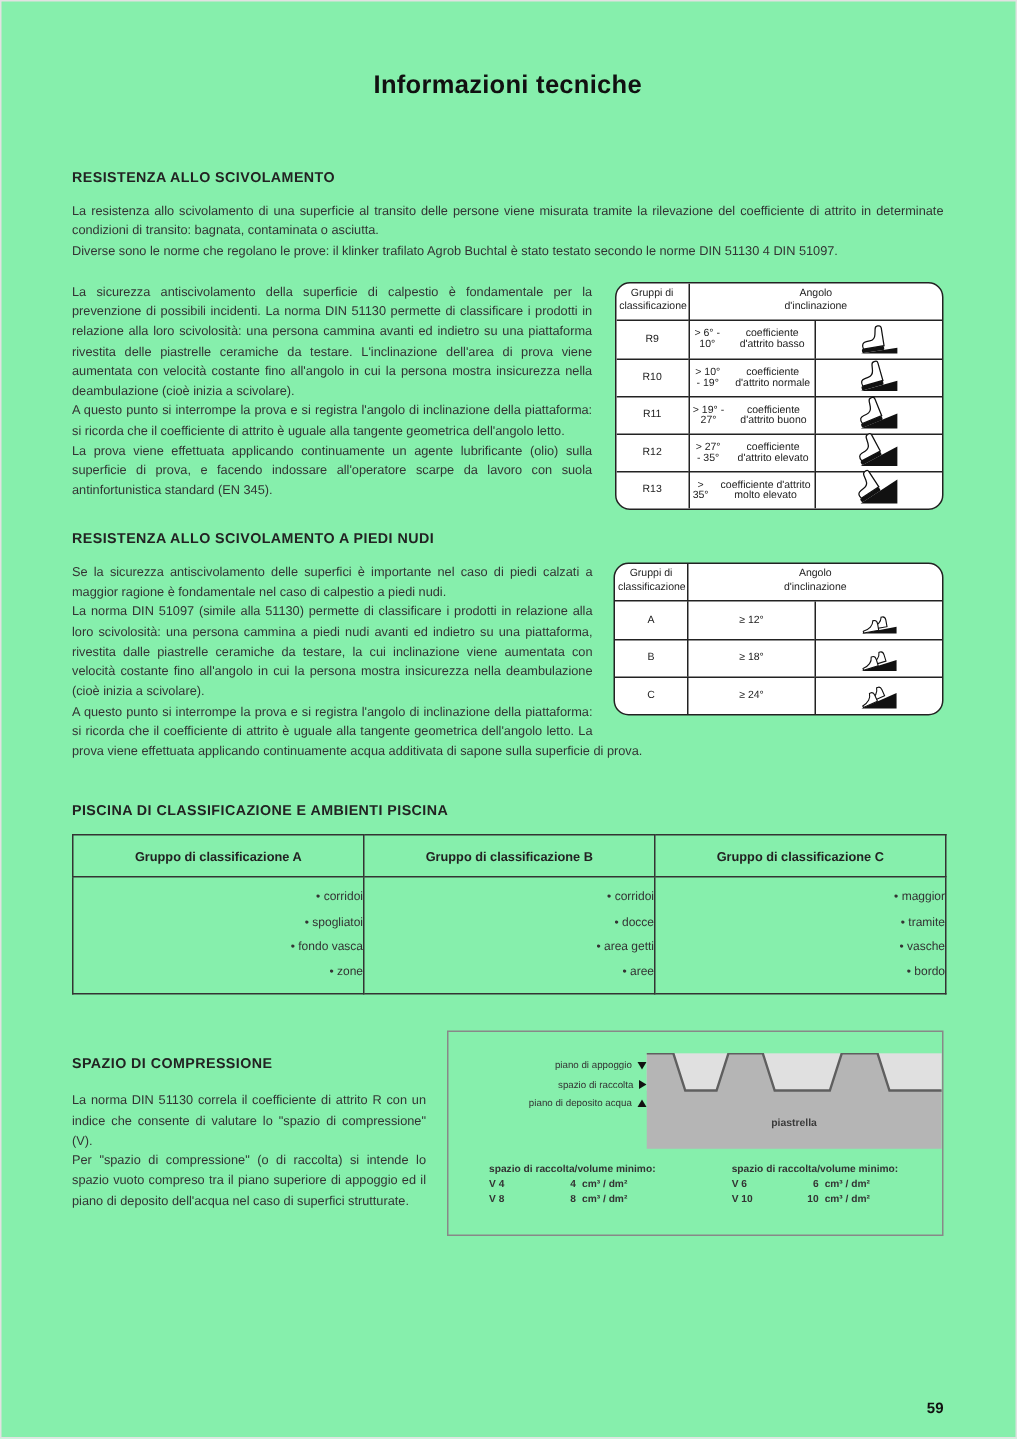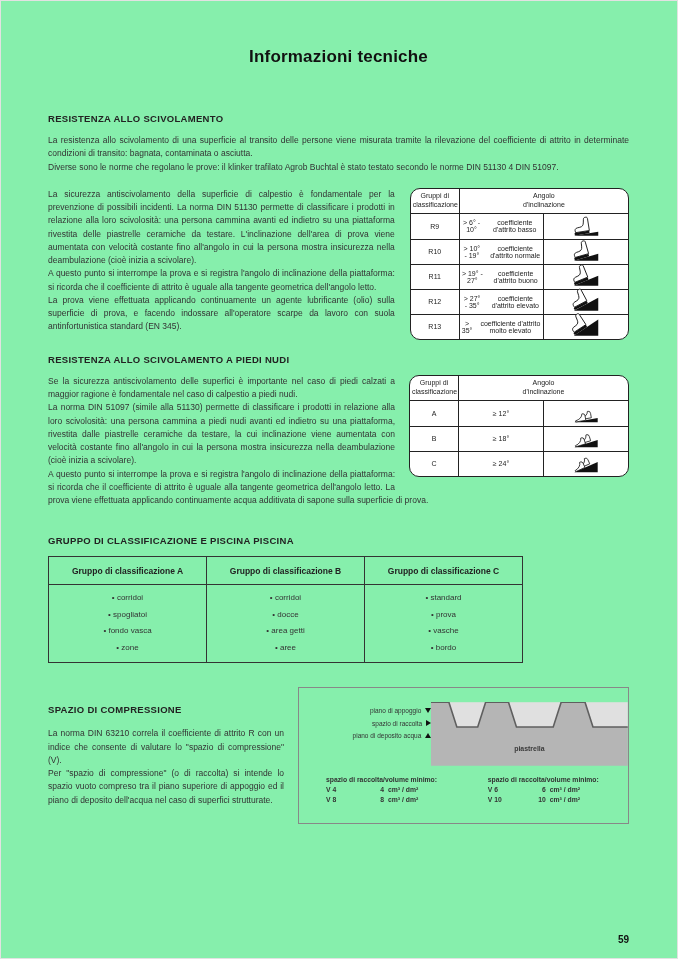--- a/index.html
+++ b/index.html
@@ -32,25 +32,25 @@
   table.rtable .c3 { width:31px; }
   table.rtable td + td, table.rtable th + th { border-left:1px solid #222; }
   table.rtable tr + tr td { border-top:1px solid #222; }
   table.rtable thead th { border-bottom:1px solid #222; }
   .hdr-narrow { max-width:58px; margin:0 auto; line-height:1.2; }
   .angle-cell { display:flex; justify-content:center; align-items:center; gap:7px; }
   .icon-cell svg { overflow:visible; display:block; margin:0 auto; }
 
   
   .sec4 { margin-top:28px; }
-  table.pool { width:475px; border-collapse:collapse; table-layout:fixed; margin-top:2px;border-radius:27px; }
+  table.pool { width:583px; border-collapse:collapse; table-layout:fixed; margin-top:2px;border-radius:27px; }
   table.pool th, table.pool td { border:1.2px solid #333; text-align:center; vertical-align:top; }
   table.pool th { font-size:8.5px; font-weight:bold; height:28px; vertical-align:middle; color:#222; }
   table.pool td { padding:5px 0 6px 0; }
-  .pool-item { font-size:8px; line-height:16.5px; color:#333; }
+  .pool-item { font-size:8px; line-height:16.5px; color:#333;text-align:right; }
   .pool-item::before { content:"• "; }
 
   
   .sec5 { margin-top:24px; display:flex; gap:0;justify-content:space-between; }
   .sec5-text { width:256px; padding-top:17px; padding-right:14px; }
   .sec5-text h2 { margin-bottom:12px; }
 
   .diagram-box { width:331px; height:137px; border:1px solid #888; padding:14px 0 0 14px; position:relative; }
   .diag-top { display:flex; }
   .diag-labels { width:119px; padding-top:2px; }
@@ -277,21 +277,21 @@
         </table>
       </div>
       <p class="body-text">Se la sicurezza antiscivolamento delle superfici è importante nel caso di piedi calzati a maggior ragione è fondamentale nel caso di calpestio a piedi nudi.</p>
       <p class="body-text">La norma DIN 51097 (simile alla 51130) permette di classificare i prodotti in relazione alla loro scivolosità: una persona cammina a piedi nudi avanti ed indietro su una piattaforma, rivestita dalle piastrelle ceramiche da testare, la cui inclinazione viene aumentata con velocità costante fino all'angolo in cui la persona mostra insicurezza nella deambulazione (cioè inizia a scivolare).</p>
       <p class="body-text">A questo punto si interrompe la prova e si registra l'angolo di inclinazione della piattaforma: si ricorda che il coefficiente di attrito è uguale alla tangente geometrica dell'angolo letto. La prova viene effettuata applicando continuamente acqua additivata di sapone sulla superficie di prova.</p>
       <div style="clear:both"></div>
     </div>
   </div>
 
   <div class="sec4">
-    <h2 class="sec-head">GRUPPO DI CLASSIFICAZIONE E PISCINA PISCINA</h2>
+    <h2 class="sec-head">PISCINA DI CLASSIFICAZIONE E AMBIENTI PISCINA</h2>
     <table class="pool">
       <thead>
         <tr>
           <th>Gruppo di classificazione A</th>
           <th>Gruppo di classificazione B</th>
           <th>Gruppo di classificazione C</th>
         </tr>
       </thead>
       <tbody>
         <tr>
@@ -301,34 +301,34 @@
             <div class="pool-item">fondo vasca</div>
             <div class="pool-item">zone</div>
           </td>
           <td>
             <div class="pool-item">corridoi</div>
             <div class="pool-item">docce</div>
             <div class="pool-item">area getti</div>
             <div class="pool-item">aree</div>
           </td>
           <td>
-            <div class="pool-item">standard</div>
-            <div class="pool-item">prova</div>
+            <div class="pool-item">maggior</div>
+            <div class="pool-item">tramite</div>
             <div class="pool-item">vasche</div>
             <div class="pool-item">bordo</div>
           </td>
         </tr>
       </tbody>
     </table>
   </div>
 
   <div class="sec5">
     <div class="sec5-text">
       <h2 class="sec-head">SPAZIO DI COMPRESSIONE</h2>
-      <p class="body-text">La norma DIN 63210 correla il coefficiente di attrito R con un indice che consente di valutare lo "spazio di compressione" (V).</p>
+      <p class="body-text">La norma DIN 51130 correla il coefficiente di attrito R con un indice che consente di valutare lo "spazio di compressione" (V).</p>
       <p class="body-text">Per "spazio di compressione" (o di raccolta) si intende lo spazio vuoto compreso tra il piano superiore di appoggio ed il piano di deposito dell'acqua nel caso di superfici strutturate.</p>
     </div>
     <div class="diagram-box">
       <div class="diag-top">
         <div class="diag-labels">
           <div class="diag-label-row">
             <span class="lbl">piano di appoggio</span>
             <span class="arr arr-down"></span>
           </div>
           <div class="diag-label-row">

